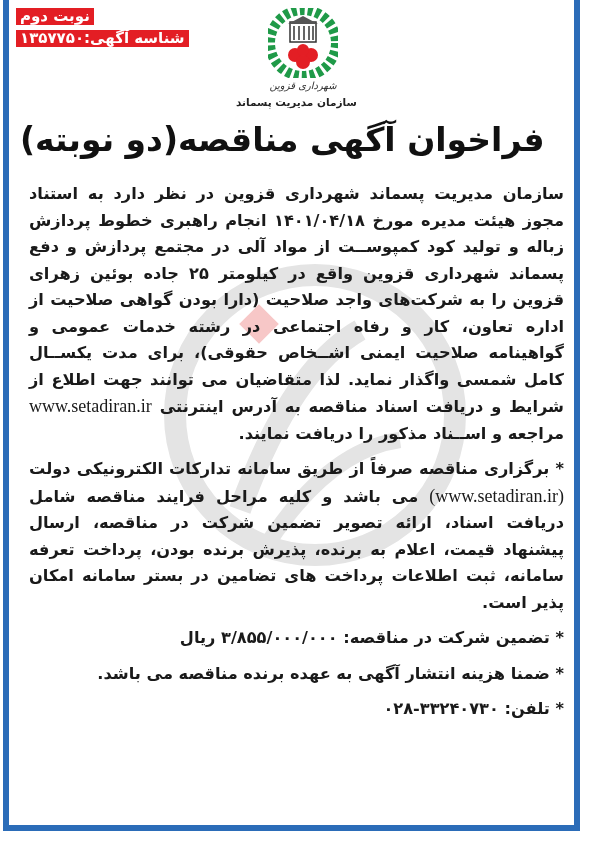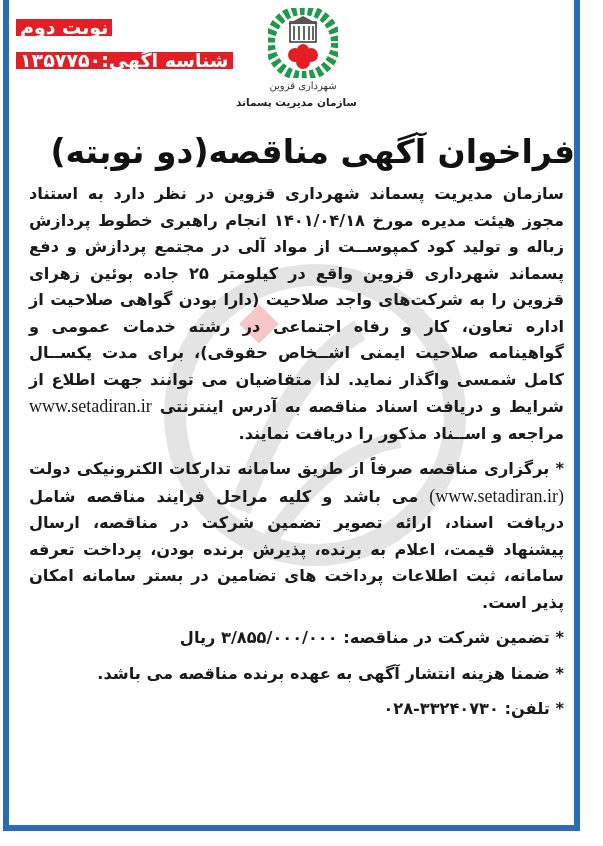--- a/index.html
+++ b/index.html
@@ -6,28 +6,28 @@
   body { width: 603px; height: 846px; position: relative; overflow: hidden; font-family: "DejaVu Sans", sans-serif; }
   .frame {
     position: absolute; left: 3px; top: -6px; width: 577px; height: 837px;
     border: 6px solid #2b6cb8; border-top: 6px solid #2b6cb8; box-sizing: border-box; background: #fff;
   }
   .watermark {
     position: absolute; left: 150px; top: 250px; width: 330px; height: 330px; pointer-events: none;
   }
   .badges { position: absolute; left: 16px; top: 8px; display: flex; flex-direction: column; gap: 5px; align-items: flex-start; }
   .badge {
-    background: #e31e24; color: #fff; font-weight: bold; font-size: 19px; line-height: 17px;
-    padding: 0 4px; direction: rtl; white-space: nowrap; margin-top: 11px;
+    background: #e31e24; color: #fff; font-weight: bold; font-size: 15px; line-height: 17px;
+    padding: 0 4px; direction: rtl; white-space: nowrap;
   }
   .logo { position: absolute; left: 268px; top: 8px; width: 70px; height: 70px; }
-  .logo-script { position: absolute; left: 258px; top: 80px; width: 90px; text-align: center; font-family: "DejaVu Serif", serif; font-size: 10px; color: #333; direction: rtl; }
+  .logo-script { position: absolute; left: 258px; top: 80px; width: 90px; text-align: center; font-family: "DejaVu Serif", serif; font-size: 10px; color: #333; direction: rtl; font-style: italic; }
   .org { position: absolute; left: 236px; top: 96px; width: 130px; text-align: left; font-size: 10.5px; font-weight: bold; color: #222; direction: rtl; }
   .title {
-    position: absolute; left: 20px; top: 130px; width: 555px; text-align: right;
+    position: absolute; left: 20px; top: 118px; width: 555px; text-align: left;
     font-size: 33px; font-weight: bold; color: #111; direction: rtl; line-height: 44px;
   }
   .body {
     position: absolute; left: 20px; top: 172px; width: 553px;
     direction: rtl; text-align: justify; text-align-last: right;
     font-size: 16.2px; font-weight: bold; color: #1a1a1a; line-height: 26.5px;
   }
   .body p { margin: 9px; }
   .latin { font-family: "Liberation Serif", serif; font-weight: normal; font-size: 18px; }
   .ltr { direction: ltr; unicode-bidi: embed; }

